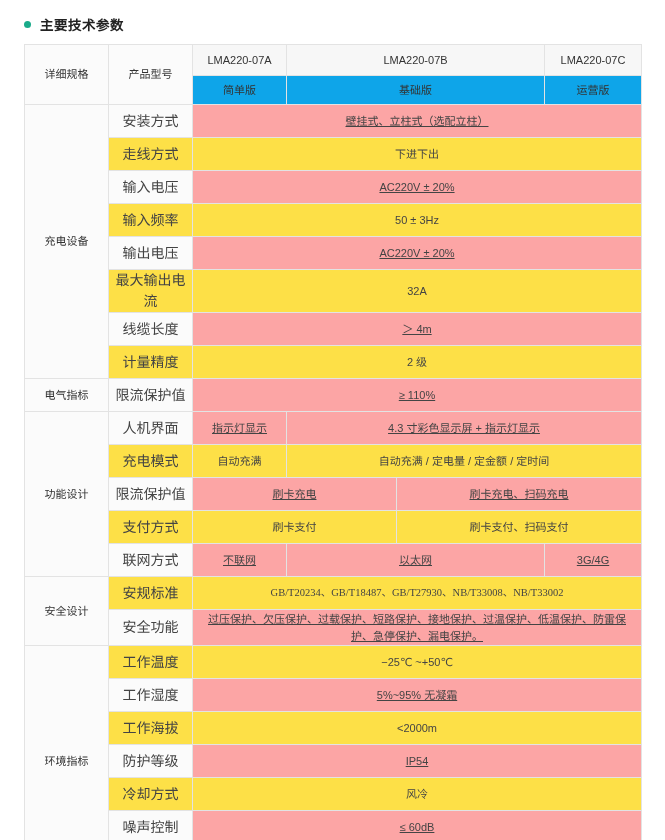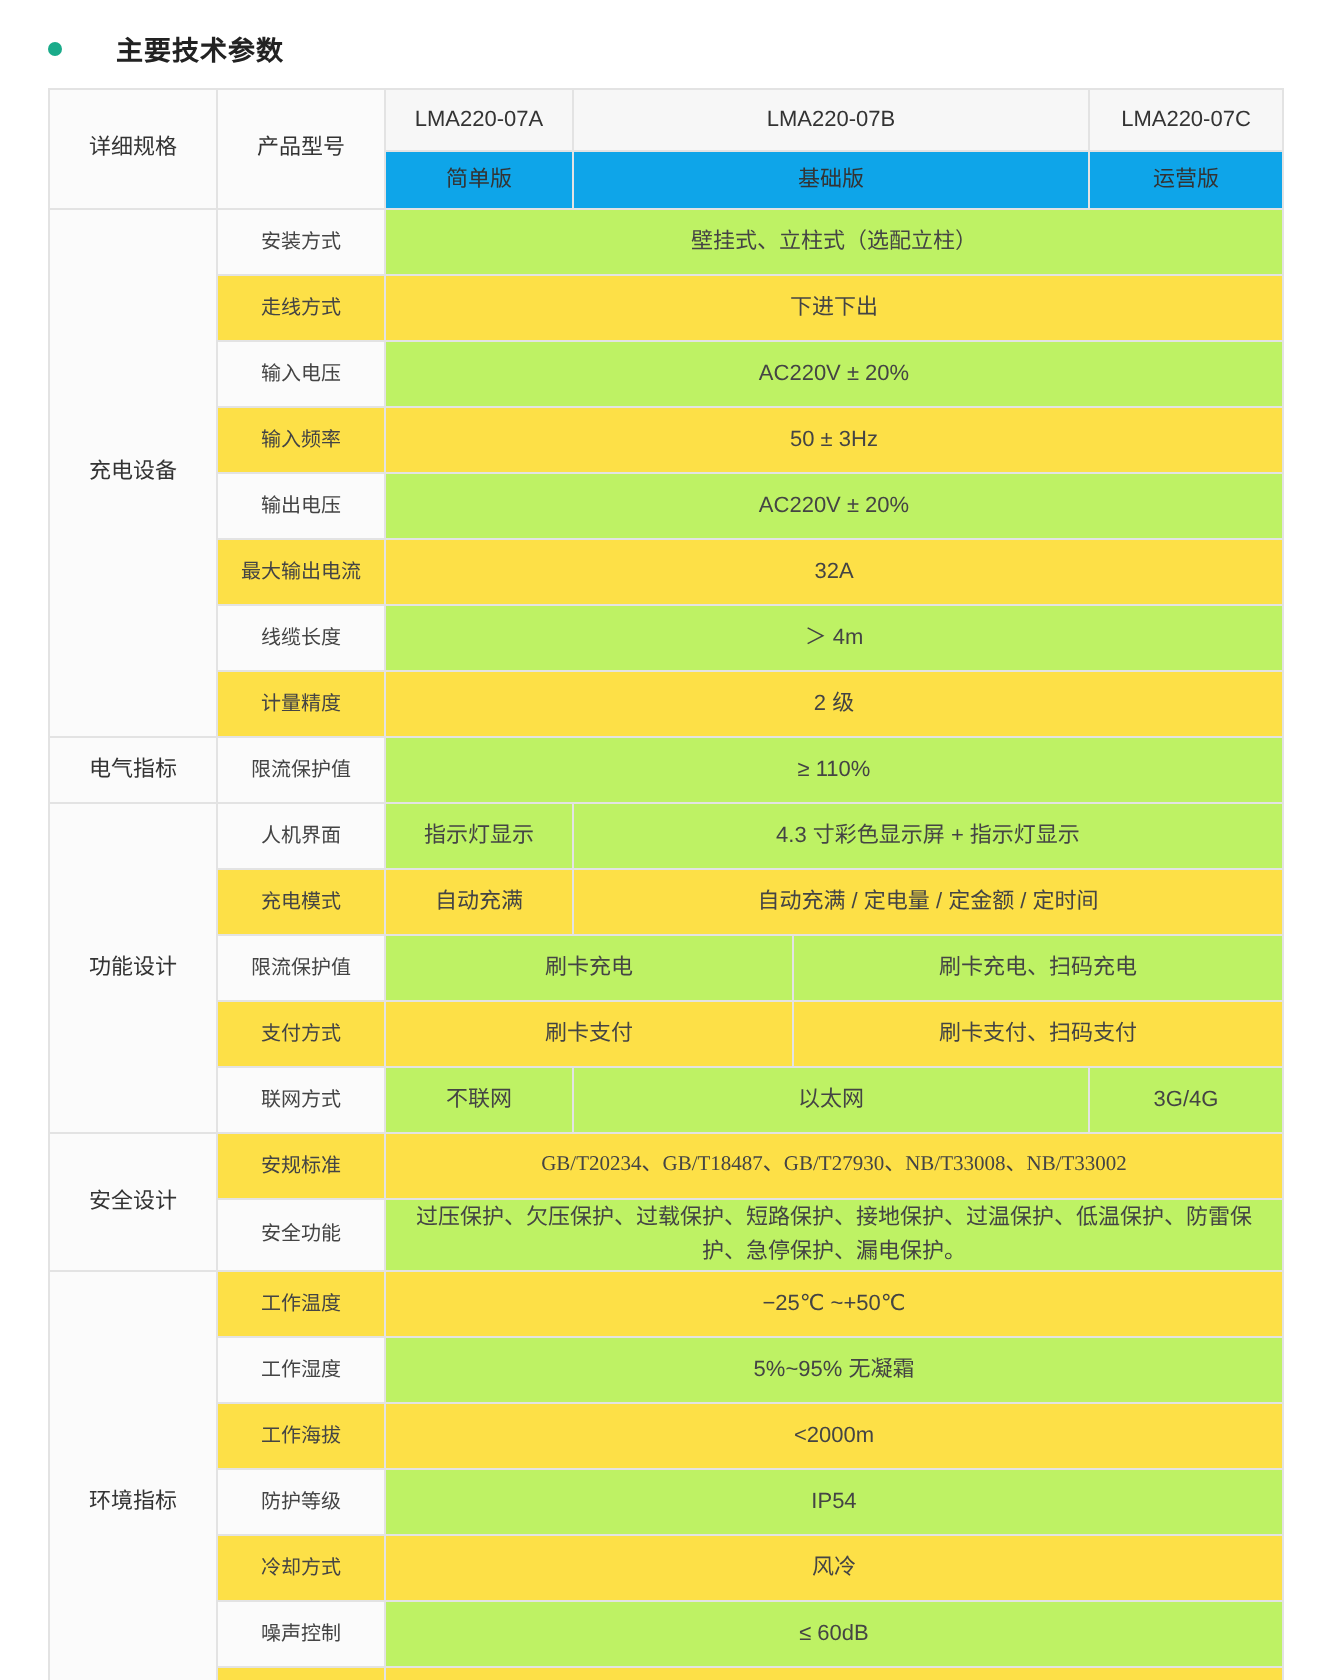--- a/index.html
+++ b/index.html
@@ -19,21 +19,21 @@
     width: 665px;
     height: 840px;
     box-sizing: border-box;
     padding: 0;
     overflow: hidden;
   }
   
   .heading {
     display: flex;
     align-items: center;
-    gap: 27px;
+    gap: 9px;
     padding: 14px 0 10px 24px;
   }
   .heading .bullet {
     width: 7px;
     height: 7px;
     border-radius: 50%;
     background: #1aab8a;
     flex: 0 0 auto;
     display: block;
   }
@@ -72,24 +72,25 @@
     background: #0ea5e9;
     color: #333333;
   }
   td.cat {
     background: #fbfbfb;
     color: #333333;
   }
   td.lbl {
     background: #fbfbfb;
     color: #444444;
-    font-size: 10px;
+    font-size: 14px;
   }
   td.val {
-    background: #bef264;
+    background: #fca5a5;
+    text-decoration: underline;
   }
   td.shade {
     background: #fde047;
   }
   .row-h { height: 33px; }
   .row-h2 { height: 36px; }
   .safety-func {
     text-align: left;
     padding: 5px 10px;
     line-height: 1.65;

